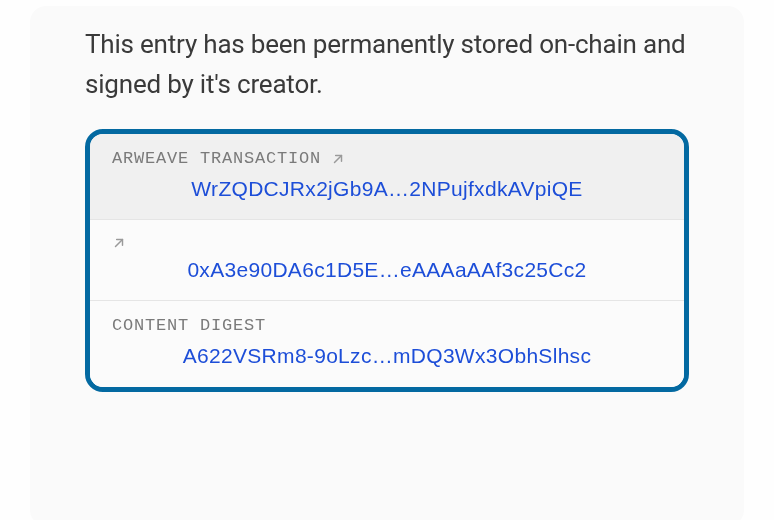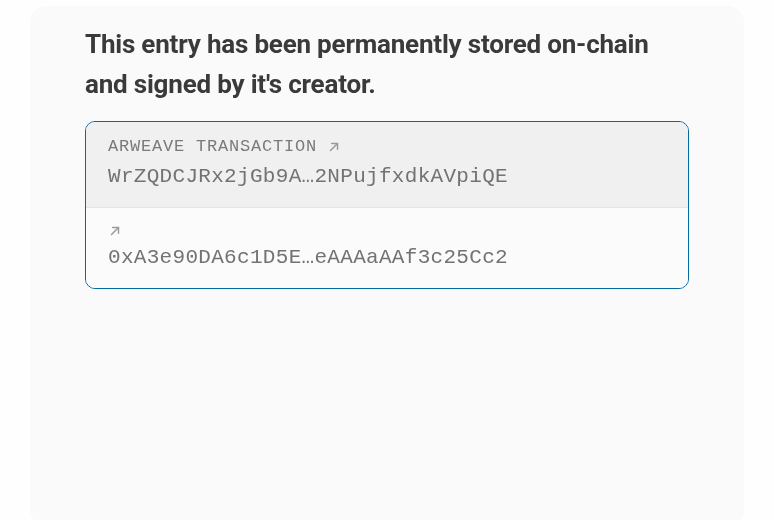--- a/index.html
+++ b/index.html
@@ -18,27 +18,27 @@
       padding: 18px 55px 0 55px;
       background: #fafafa;
       min-height: 520px;
       border-radius: 16px;
       margin: 6px 30px 0 30px;
     }
     .description {
       font-size: 26px;
       color: #3a3a3a;
       line-height: 1.55;
-      margin-bottom: 16px;
-      font-weight: 700;
+      margin-bottom: 24px;
+      font-weight: 400;
       letter-spacing: -0.2px;
     }
     .records {
-      border: 1px solid #0369a1;
-      border-radius: 10px;
+      border: 5px solid #0369a1;
+      border-radius: 18px;
       overflow: hidden;
     }
     .record-row {
       padding: 15px 22px 16px 22px;
       border-bottom: 1px solid #e5e5e5;
       background: #fbfbfb;
       display: block;
       text-decoration: none;
     }
     .record-row:first-child {
@@ -62,25 +62,26 @@
       font-weight: 400;
     }
     .external-icon {
       width: 14px;
       height: 14px;
       display: inline-block;
       color: #9a9a9a;
       flex-shrink: 0;
     }
     .record-value {
-      font-family: Liberation Mono, monospace;
+      font-family: Liberation Sans, sans-serif;
       font-size: 21px;
-      color: #737373;
+      color: #1d4ed8;
       letter-spacing: 0.3px;
       line-height: 1.4;
+      text-align: center;
     }
   </style>
 </head>
 <body>
 
 <div class="container">
   <p class="description">This entry has been permanently stored on-chain and signed by it's creator.</p>
 
   <div class="records">
 
@@ -103,15 +104,21 @@
           <svg viewBox="0 0 24 24" fill="none" stroke="currentColor" stroke-width="2.5" stroke-linecap="round" stroke-linejoin="round">
             <line x1="6" y1="18" x2="18" y2="6"></line>
             <polyline points="8 6 18 6 18 16"></polyline>
           </svg>
         </span>
       </div>
       <div class="record-value">0xA3e90DA6c1D5E…eAAAaAAf3c25Cc2</div>
     </a>
 
 
+    <div class="record-row">
+      <div class="record-label-line">
+        <span class="record-label">CONTENT DIGEST</span>
+      </div>
+      <div class="record-value">A622VSRm8-9oLzc…mDQ3Wx3ObhSlhsc</div>
+    </div>
 
   </div>
 </div>
 
 </body></html>

